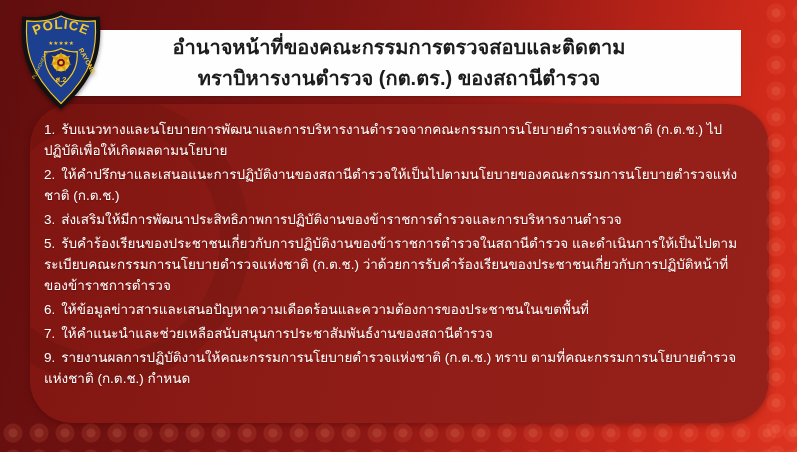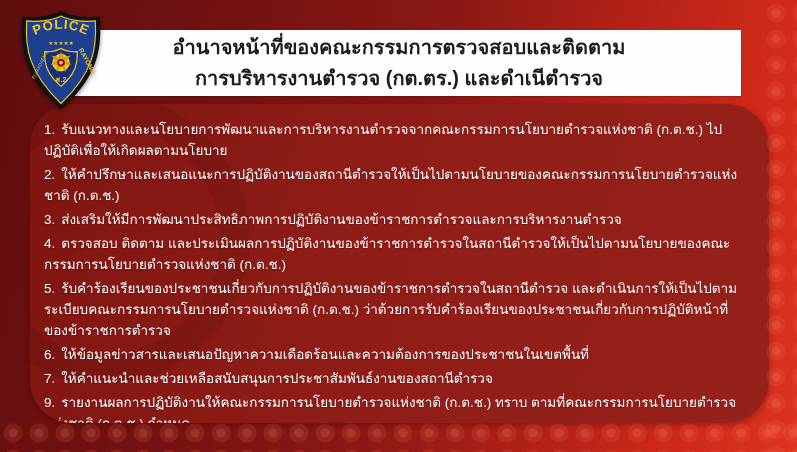--- a/index.html
+++ b/index.html
@@ -74,30 +74,29 @@
 </style>
 </head>
 <body>
 
 <div class="slide">
 
   <div class="flame-watermark"></div>
 
   <div class="title-box">
     <div class="title-line">อำนาจหน้าที่ของคณะกรรมการตรวจสอบและติดตาม</div>
-    <div class="title-line">การบริหารงานตำรวจ (กต.ตร.) และดำเนีตำรวจ</div>
+    <div class="title-line">ทราบิหารงานตำรวจ (กต.ตร.) ของสถานีตำรวจ</div>
   </div>
 
   <div class="content-panel">
     <div class="panel-watermark"></div>
     <ul class="duty-list">
       <li class="duty-item"><span class="duty-num">1.</span><span>รับแนวทางและนโยบายการพัฒนาและการบริหารงานตำรวจจากคณะกรรมการนโยบายตำรวจแห่งชาติ  (ก.ต.ช.) ไปปฏิบัติเพื่อให้เกิดผลตามนโยบาย</span></li>
       <li class="duty-item"><span class="duty-num">2.</span><span>ให้คำปรึกษาและเสนอแนะการปฏิบัติงานของสถานีตำรวจให้เป็นไปตามนโยบายของคณะกรรมการนโยบายตำรวจแห่งชาติ  (ก.ต.ช.)</span></li>
       <li class="duty-item"><span class="duty-num">3.</span><span>ส่งเสริมให้มีการพัฒนาประสิทธิภาพการปฏิบัติงานของข้าราชการตำรวจและการบริหารงานตำรวจ</span></li>
-      <li class="duty-item"><span class="duty-num">4.</span><span>ตรวจสอบ ติดตาม และประเมินผลการปฏิบัติงานของข้าราชการตำรวจในสถานีตำรวจให้เป็นไปตามนโยบายของคณะกรรมการนโยบายตำรวจแห่งชาติ (ก.ต.ช.)</span></li>
       <li class="duty-item"><span class="duty-num">5.</span><span>รับคำร้องเรียนของประชาชนเกี่ยวกับการปฏิบัติงานของข้าราชการตำรวจในสถานีตำรวจ  และดำเนินการให้เป็นไปตามระเบียบคณะกรรมการนโยบายตำรวจแห่งชาติ (ก.ต.ช.) ว่าด้วยการรับคำร้องเรียนของประชาชนเกี่ยวกับการปฏิบัติหน้าที่ของข้าราชการตำรวจ</span></li>
       <li class="duty-item"><span class="duty-num">6.</span><span>ให้ข้อมูลข่าวสารและเสนอปัญหาความเดือดร้อนและความต้องการของประชาชนในเขตพื้นที่</span></li>
       <li class="duty-item"><span class="duty-num">7.</span><span>ให้คำแนะนำและช่วยเหลือสนับสนุนการประชาสัมพันธ์งานของสถานีตำรวจ</span></li>
       <li class="duty-item"><span class="duty-num">9.</span><span>รายงานผลการปฏิบัติงานให้คณะกรรมการนโยบายตำรวจแห่งชาติ  (ก.ต.ช.) ทราบ ตามที่คณะกรรมการนโยบายตำรวจแห่งชาติ (ก.ต.ช.) กำหนด</span></li>
 
     </ul>
   </div>
 
   <div class="pattern-right"></div>
   <div class="pattern-bottom"></div>

